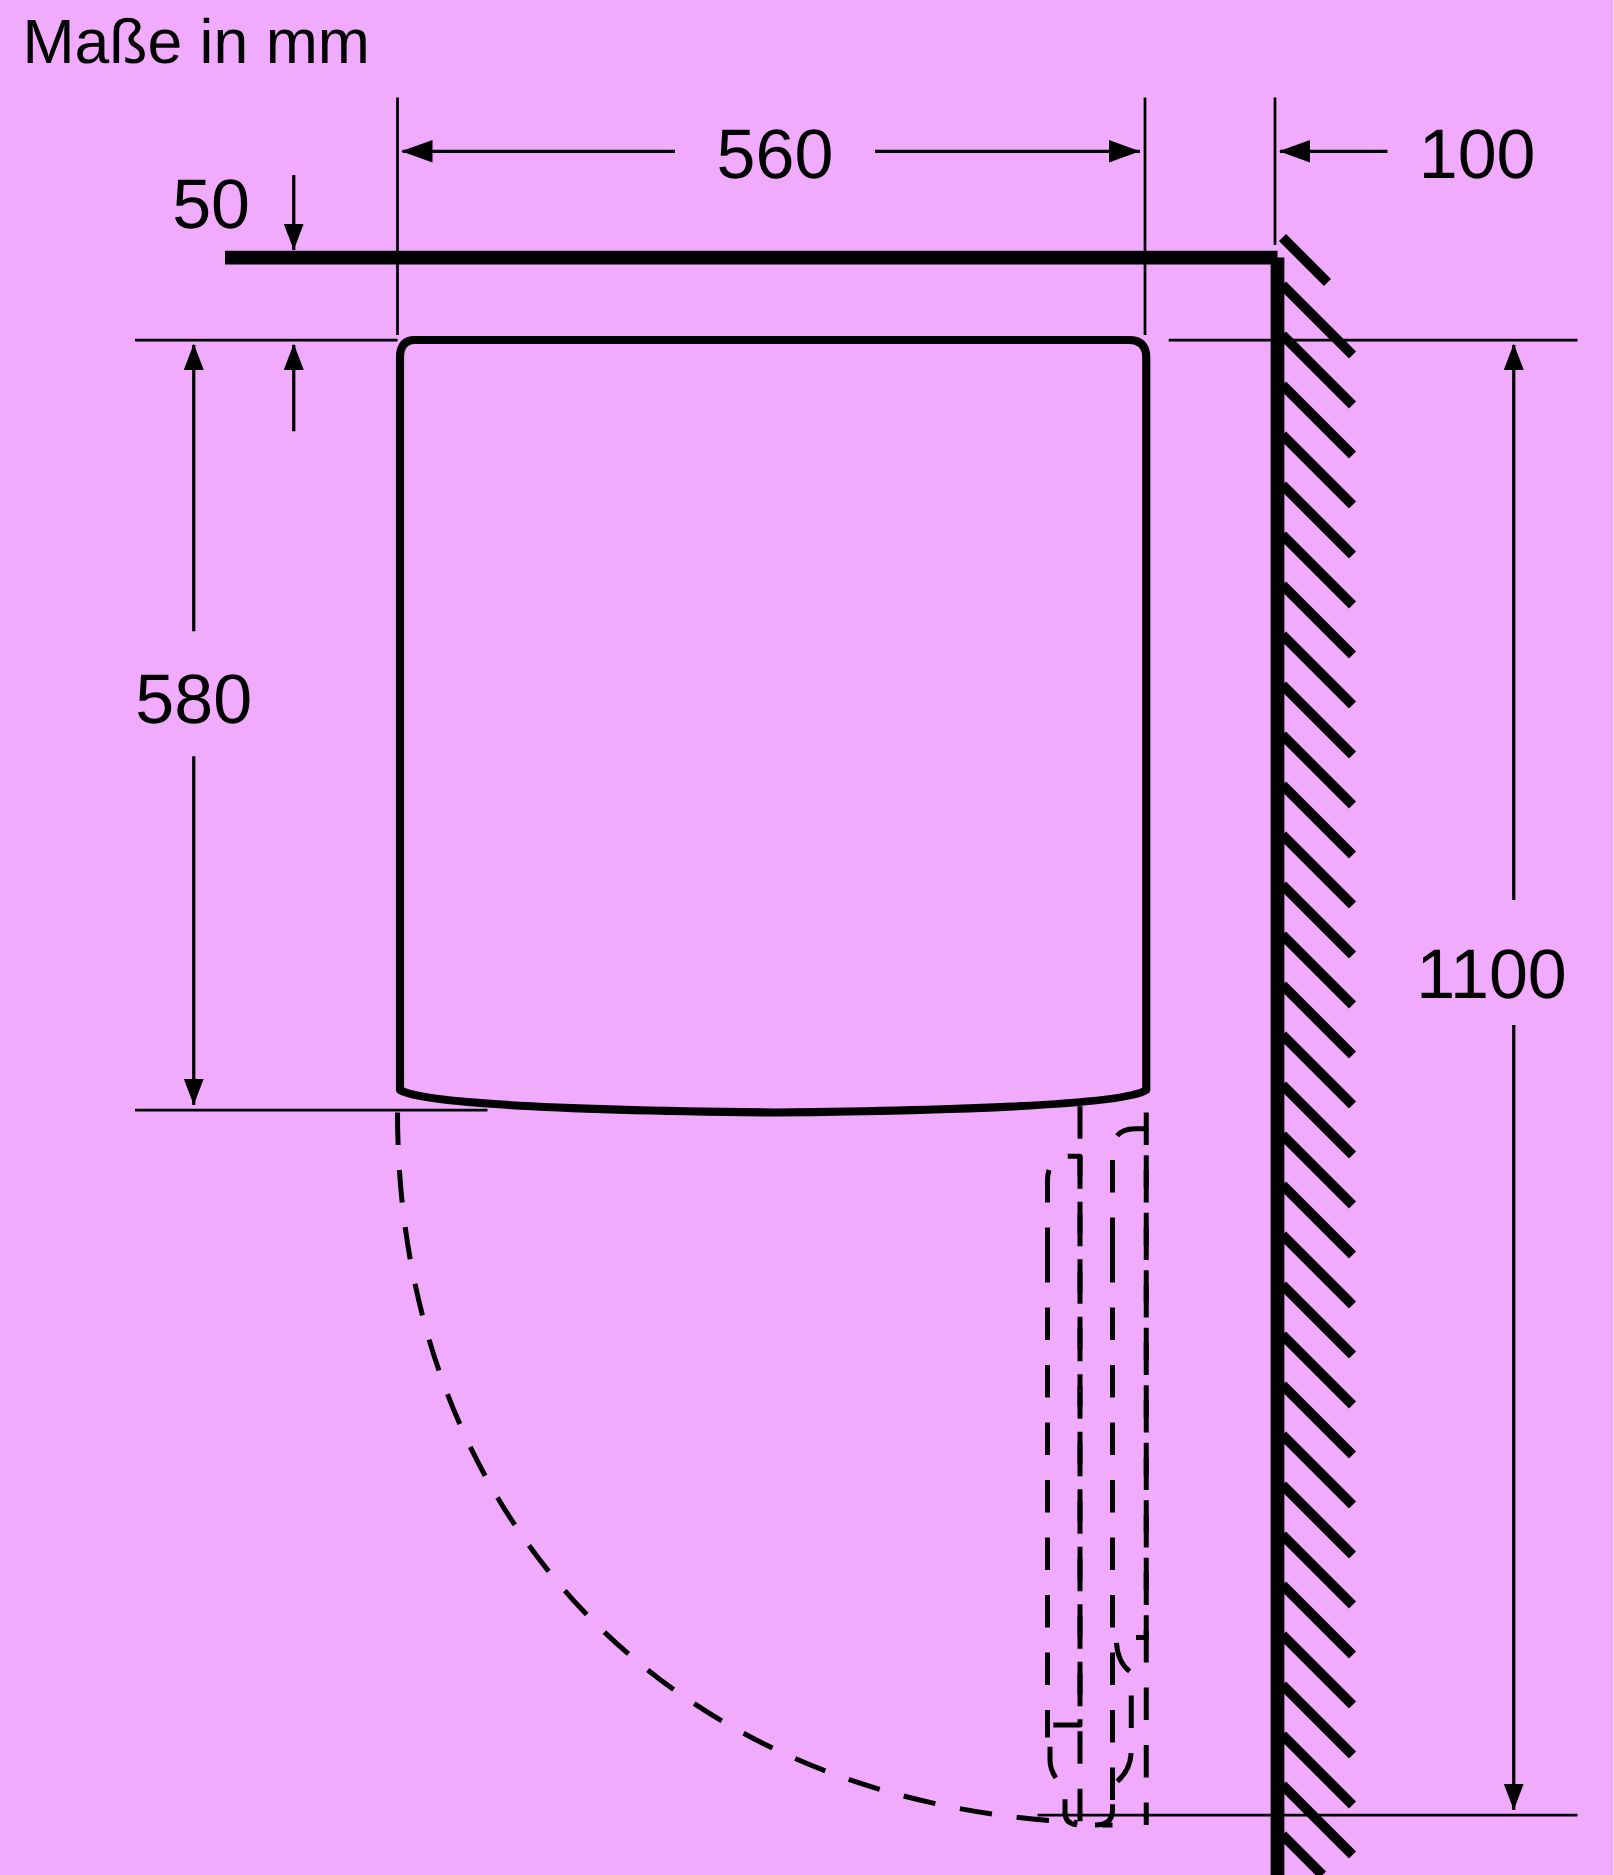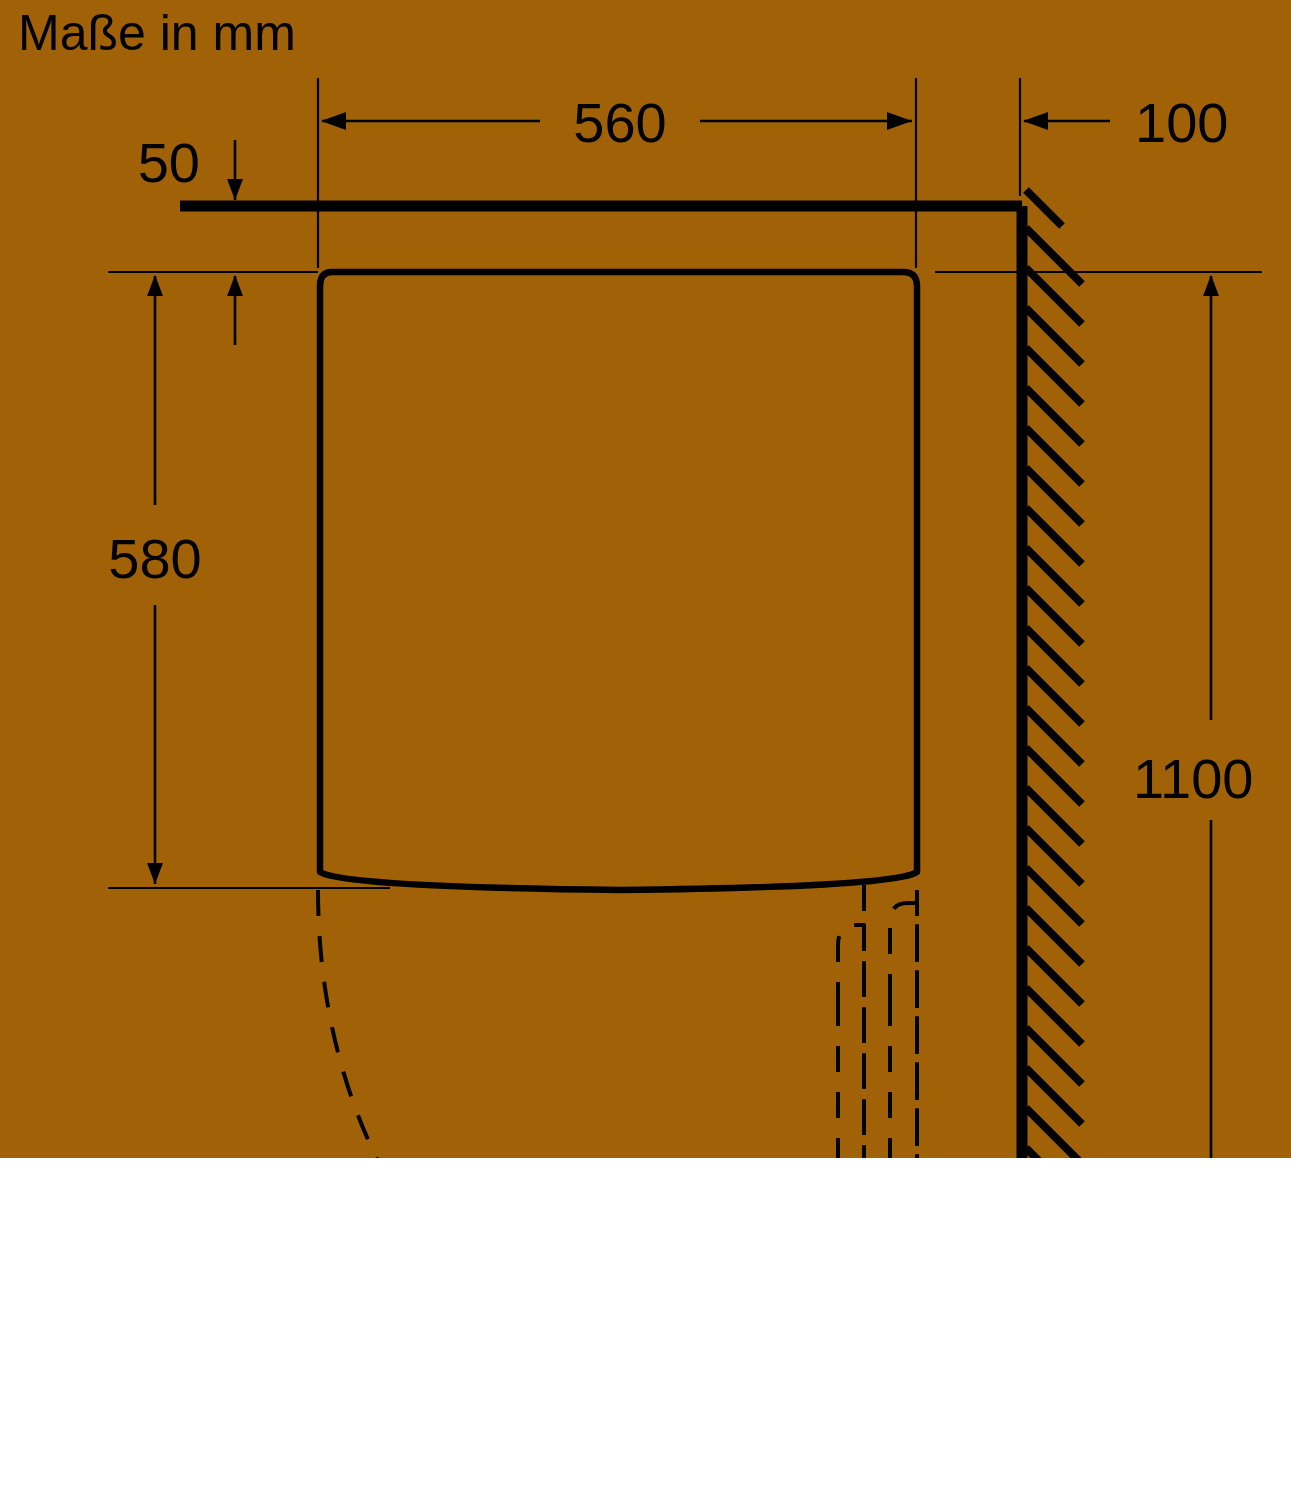--- a/index.html
+++ b/index.html
@@ -3,22 +3,22 @@
 <meta charset="utf-8">
 <style>
   html, body {
     margin: 0;
     padding: 0;
     background: #ffffff;
   }
   #root {
     position: relative;
     width: 1291px;
-    height: 1158px;
-    background: #a16207;
+    height: 1500px;
+    background: #f0abfc;
     overflow: hidden;
     font-family: "Liberation Sans", sans-serif;
   }
   #drawing {
     position: absolute;
     left: 0;
     top: 0;
     width: 1291px;
     height: 1500px;
   }

